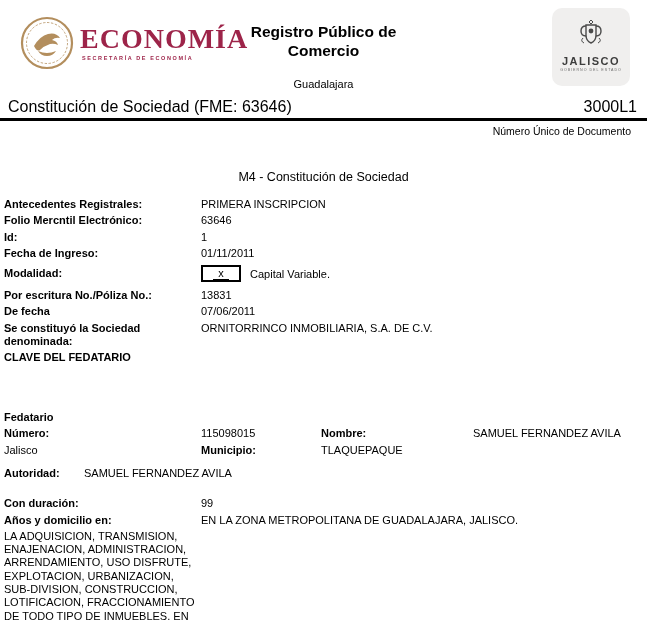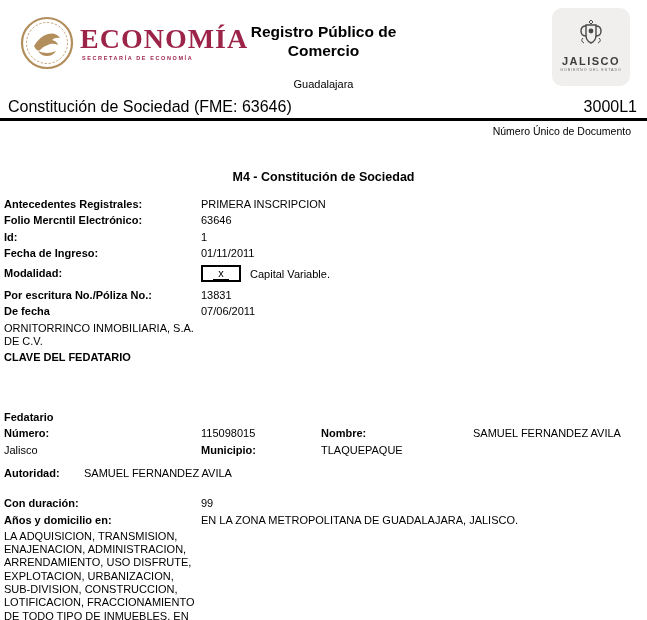--- a/index.html
+++ b/index.html
@@ -17,21 +17,21 @@
   .doc-city { font-size:11px; margin-top:18px; }
   .logo-jal { position:absolute; right:17px; top:8px; width:78px; height:78px; background:#f0efee; border-radius:10px; text-align:center; padding-top:10px; }
   .jal-word { font-size:11px; font-weight:bold; letter-spacing:1.5px; color:#3d3d3d; margin-top:1px; }
   .jal-sub { font-size:3.6px; letter-spacing:1px; color:#6b6b6b; margin-top:1px; }
 
   
   .docbar { display:flex; justify-content:space-between; align-items:flex-end; padding:0 10px 2px 8px; border-bottom:3px solid #000; font-size:16px; margin-top:2px; }
   .docbar-caption { text-align:right; font-size:10.5px; padding-right:16px; margin-top:4px; }
 
   
-  .form-title { text-align:center; font-weight:bold; font-size:12.5px; margin-top:33px; }
+  .form-title { text-align:center; font-weight:normal; font-size:12.5px; margin-top:33px; }
   .form-body { padding-left:4px; padding-right:16px; margin-top:14px; font-size:11px; }
   .row { display:grid; grid-template-columns:197px 1fr; line-height:13.3px; margin-bottom:3px; }
   .row .lbl { font-weight:bold; }
   .row .val { white-space:pre-wrap; }
   .val-wrap { max-width:422px; }
 
   .modalidad { display:grid; grid-template-columns:197px 1fr; align-items:center; margin-top:2px; margin-bottom:6px; height:20px; }
   .cbx { display:inline-block; width:40px; height:17px; border:2px solid #000; text-align:center; vertical-align:middle; line-height:13px; margin-right:6px; }
   .cbx .mark { display:inline-block; font-size:11px; border-bottom:1px solid #000; padding:0 5px; line-height:12px; }
   .cbx-text { vertical-align:middle; }
@@ -124,20 +124,21 @@
 
     <div class="row">
       <span class="lbl">Por escritura No./Póliza No.:</span>
       <span class="val">13831</span>
     </div>
     <div class="row">
       <span class="lbl">De fecha</span>
       <span class="val">07/06/2011</span>
     </div>
     <div class="row">
+      <span class="lbl">Se constituyó la Sociedad denominada:</span>
       <span class="val">ORNITORRINCO INMOBILIARIA, S.A. DE C.V.</span>
     </div>
 
     <div class="clave">CLAVE DEL FEDATARIO</div>
 
     <div class="fedatario">
       <div class="sec-label">Fedatario</div>
       <div class="row4">
         <span class="lbl">Número:</span>
         <span class="val">115098015</span>

